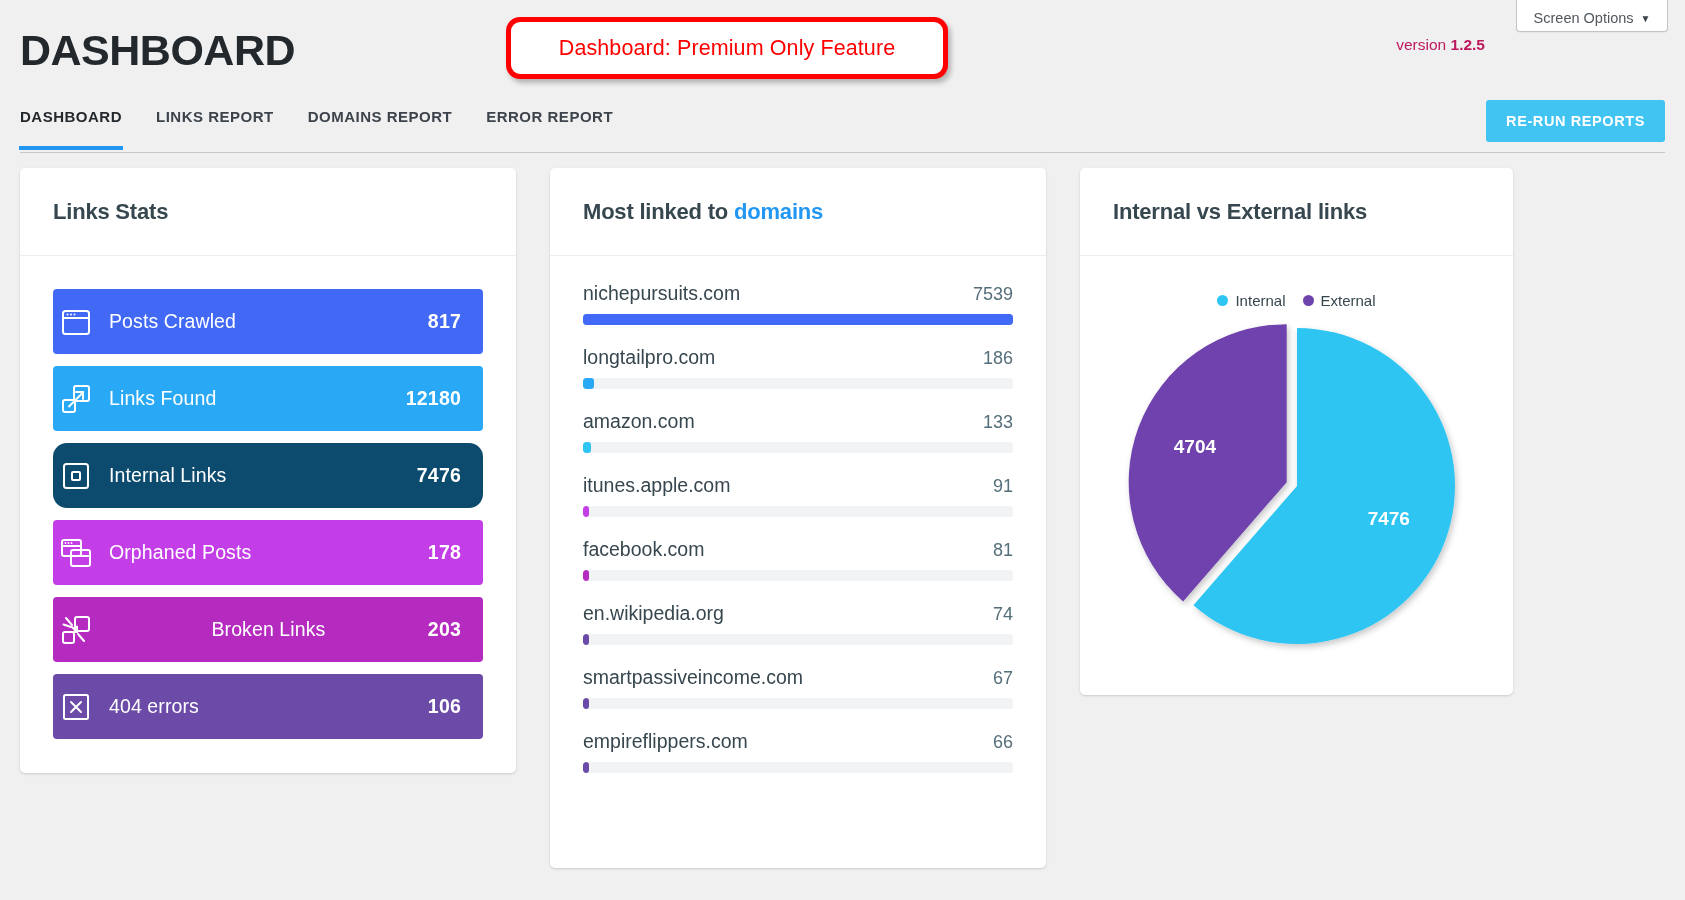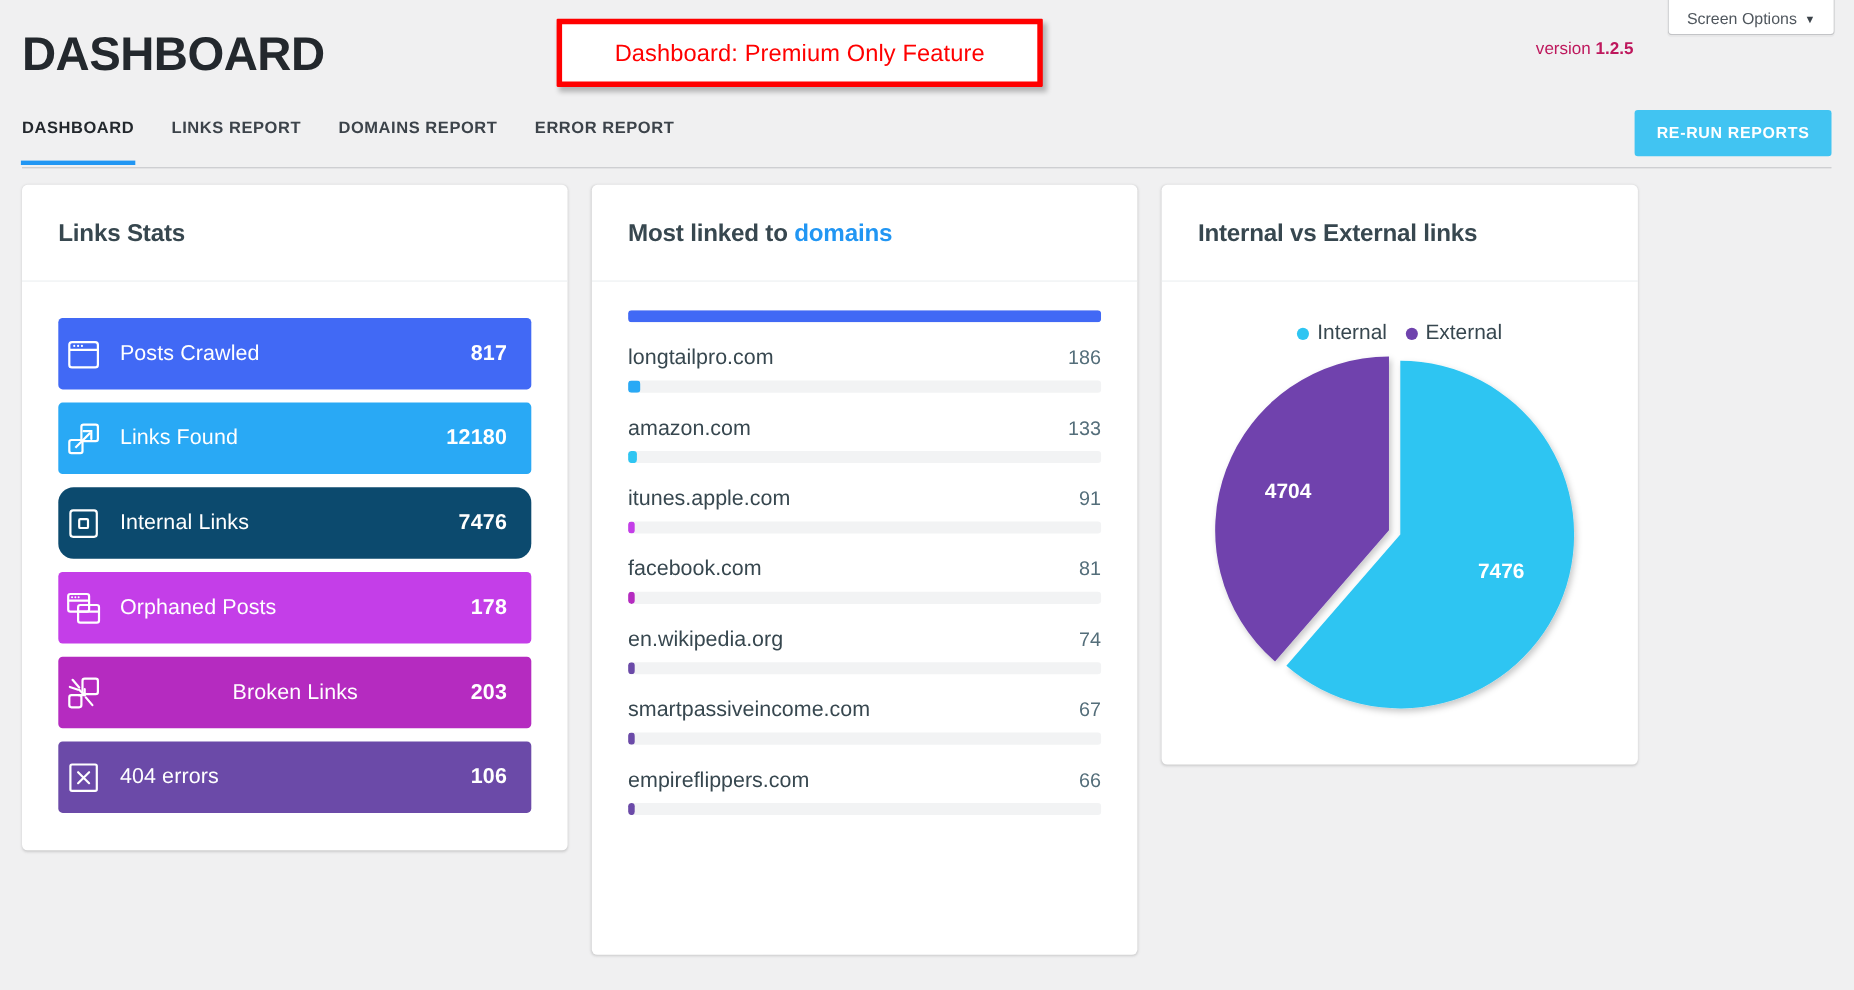--- a/index.html
+++ b/index.html
@@ -67,21 +67,21 @@
 
   
   .callout {
     position: absolute;
     left: 506px;
     top: 17px;
     width: 442px;
     height: 62px;
     background: #ffffff;
     border: 5px solid #ff0000;
-    border-radius: 1px;
+    border-radius: 14px;
     display: flex;
     align-items: center;
     justify-content: center;
     box-shadow: 3px 4px 5px rgba(0,0,0,0.25);
   }
   .callout span {
     color: #ff0000;
     font-size: 21.5px;
     letter-spacing: 0.1px;
   }
@@ -146,21 +146,21 @@
     cursor: pointer;
   }
 
   
   .grid {
     position: absolute;
     left: 20px;
     top: 168px;
     width: 1645px;
     display: flex;
-    gap: 22px;
+    gap: 34px;
   }
 
   .card {
     background: #ffffff;
     border-radius: 5px;
     box-shadow: 0 1px 3px rgba(0,0,0,0.10), 0 1px 2px rgba(0,0,0,0.06);
     flex: 0 0 auto;
   }
   .card-head {
     height: 88px;
@@ -253,21 +253,21 @@
     left: 0;
     right: 0;
     display: flex;
     justify-content: center;
     gap: 17px;
   }
   .legend-item {
     display: flex;
     align-items: center;
     gap: 7px;
-    font-size: 19px;
+    font-size: 15px;
     color: #37474f;
   }
   .legend-dot {
     width: 11px;
     height: 11px;
     border-radius: 50%;
   }
   .pie-wrap {
     position: absolute;
     left: 0;
@@ -403,20 +403,24 @@
 
   <section class="card" id="card-domains">
     <div class="card-head">
       <h2>
         <span>Most linked to</span>
         <span class="accent">domains</span>
       </h2>
     </div>
     <div class="domains-body" id="domains-body">
         <div class="domain-item">
+          <div class="domain-top">
+            <span class="domain-name">nichepursuits.com</span>
+            <span class="domain-count">7539</span>
+          </div>
           <div class="domain-track">
             <div class="domain-fill" style="width: 100%; background: rgb(65, 105, 245);"></div>
           </div>
         </div>
         <div class="domain-item">
           <div class="domain-top">
             <span class="domain-name">longtailpro.com</span>
             <span class="domain-count">186</span>
           </div>
           <div class="domain-track">

